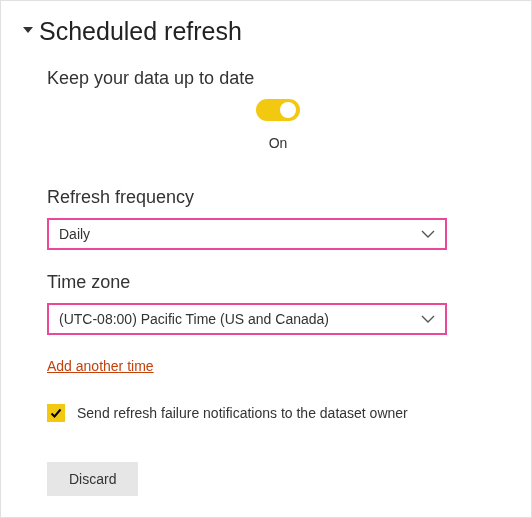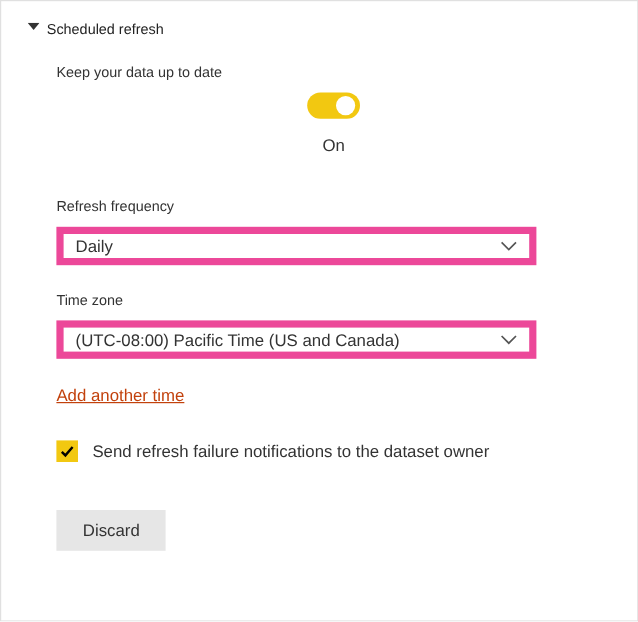--- a/index.html
+++ b/index.html
@@ -18,29 +18,29 @@
   .section-header {
     display: flex;
     align-items: center;
     gap: 6px;
     margin-bottom: 22px;
   }
   .section-header .caret svg {
     display: block;
   }
   .section-title {
-    font-size: 12px;
+    font-size: 25px;
     font-weight: 400;
     color: #222;
   }
   .content {
     padding-left: 24px;
   }
   .field-label {
-    font-size: 12px;
+    font-size: 18px;
     color: #333;
     margin-bottom: 10px;
   }
   .toggle-row {
     display: flex;
     align-items: center;
     gap: 14px;
     margin-bottom: 36px;
     flex-direction: column;
   }
@@ -64,21 +64,21 @@
   .toggle-text {
     font-size: 14px;
   }
   .select-wrap {
     position: relative;
     margin-bottom: 22px;
   }
   .select {
     width: 400px;
     height: 32px;
-    border: 6px solid #ec4899;
+    border: 2px solid #ec4899;
     padding: 0 10px;
     font-size: 14px;
     background: #fff;
     display: flex;
     align-items: center;
     justify-content: space-between;
     cursor: pointer;
   }
   .select .chev svg { display:block; }
   .link {

